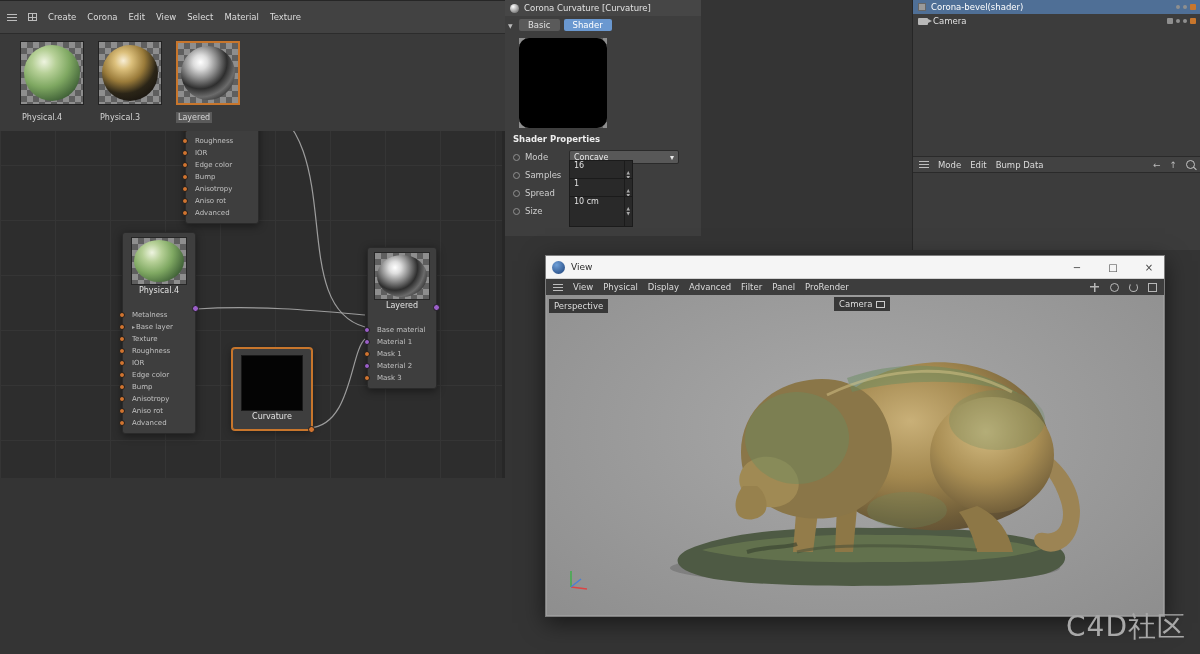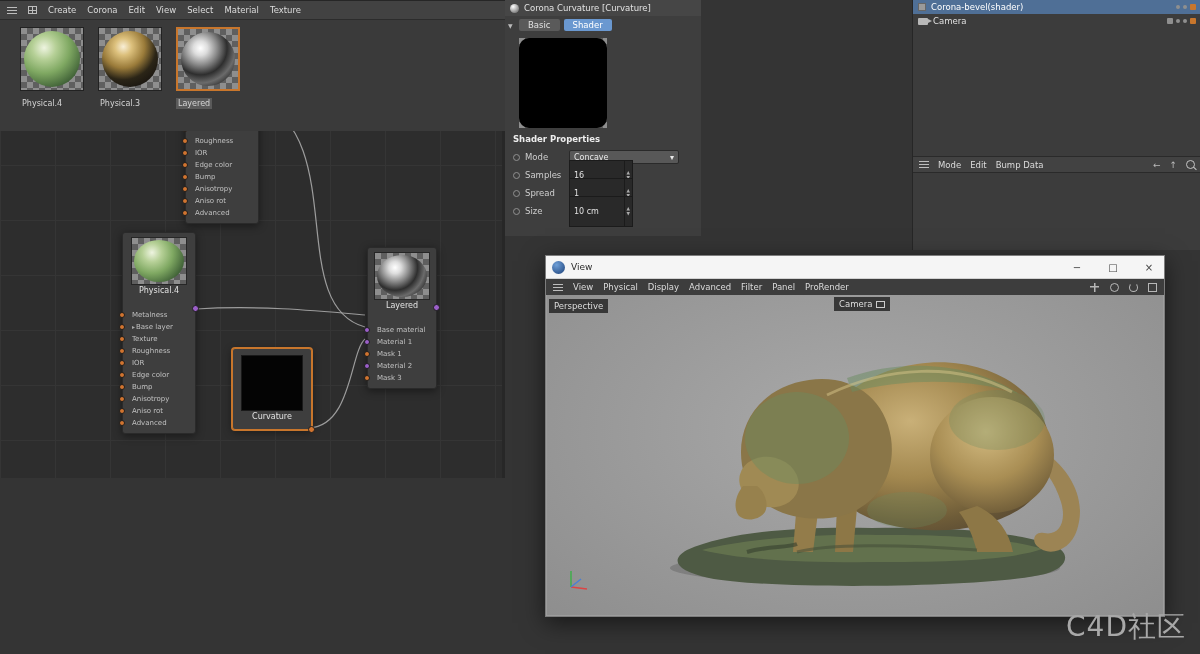--- a/index.html
+++ b/index.html
@@ -48,21 +48,21 @@
   .tfield{position:absolute;top:4px;height:15px;background:#262626;border:1px solid #1d1d1d;
           font-size:8px;line-height:15px;color:#d0d0d0;padding:0 4px;box-sizing:border-box;}
   .track{position:absolute;left:58px;top:4px;width:374px;height:15px;background:#242424;border:1px solid #1d1d1d;}
   .grip{position:absolute;top:1px;height:11px;background:#454545;border:1px solid #222;
         font-size:7px;line-height:11px;color:#bbb;padding:0 3px;}
   .tbtn{position:absolute;top:3px;width:24px;height:17px;background:#3f3f3f;border:1px solid #232323;
         border-radius:2px;color:#ccc;font-size:7px;text-align:center;line-height:17px;}
 
   
   .matman{position:absolute;left:0;top:524;width:546px;height:130px;background:#3a3a3a;border-top:1px solid #262626;}
-  .mm-menu{height:16px;background:#424242;display:flex;align-items:center;gap:11px;padding:1px 7px;
+  .mm-menu{height:16px;background:#424242;display:flex;align-items:center;gap:11px;padding:8px 7px;
            font-size:8.5px;color:#dcdcdc;border-bottom:1px solid #2c2c2c;}
   .mats{display:flex;gap:14px;padding:7px 0 0 20px;}
   .mat{width:64px;}
   .mat .mthumb{width:64px;height:64px;position:relative;box-sizing:border-box;border:1px solid #222;}
   .mat .mthumb .sphere{position:absolute;inset:3px;border-radius:50%;}
   .mat.selected .mthumb{border:2px solid #c8762c;}
   .mlabel{font-size:8px;color:#d5d5d5;margin-top:3px;padding:1px 2px;display:inline-block;}
   .mat.selected .mlabel{background:#5a5a5a;}
 
   
@@ -75,21 +75,21 @@
   .tab.active{background:#6a98d0;color:#fff;}
   .fold{position:absolute;left:3px;top:22px;font-size:6px;color:#bbb;}
   .preview{position:absolute;left:14px;top:38px;width:88px;height:90px;}
   .preview .blk{position:absolute;inset:0;background:#000;border-radius:10px;}
   .sect{position:absolute;left:8px;top:134px;font-size:8.5px;font-weight:bold;color:#ededed;}
   .arow{position:absolute;left:8px;height:14px;display:flex;align-items:center;font-size:8.5px;color:#cfcfcf;}
   .anim{width:7px;height:7px;border:1px solid #909090;border-radius:50%;margin-right:5px;box-sizing:border-box;}
   .albl{width:44px;}
   .dd{width:110px;height:14px;background:#585858;border:1px solid #2a2a2a;border-radius:2px;
       display:flex;align-items:center;justify-content:space-between;padding:0 4px;box-sizing:border-box;font-size:8px;color:#e8e8e8;}
-  .num{width:64px;height:31px;background:#292929;border:1px solid #1b1b1b;display:flex;align-items:center;
+  .num{width:64px;height:31px;background:#292929;border:1px solid #1b1b1b;display:flex;align-items:flex-start;
        box-sizing:border-box;font-size:8px;color:#e0e0e0;}
   .num .val{flex:1;padding-left:4px;}
   .spin{display:flex;flex-direction:column;border-left:1px solid #1b1b1b;height:100%;justify-content:center;}
   .spin span{font-size:4.5px;line-height:5px;color:#aaa;padding:0 2px;}
 
   
   .objman{position:absolute;left:912px;top:0;width:288px;height:250px;background:#3c3c3c;border-left:1px solid #262626;}
   .orow{display:flex;align-items:center;gap:5px;height:14px;padding:0 5px;font-size:8.5px;color:#e0e0e0;}
   .orow.sel{background:#4f6f96;color:#fff;}
   .cubeico{width:8px;height:8px;background:#9a9a9a;border:1px solid #666;box-sizing:border-box;}

